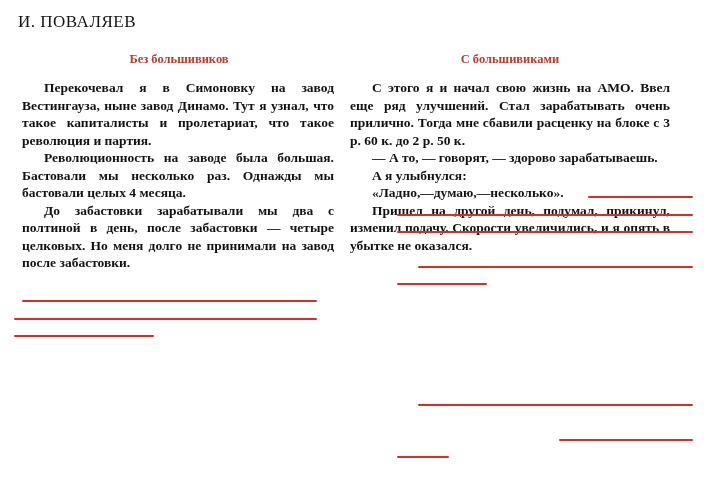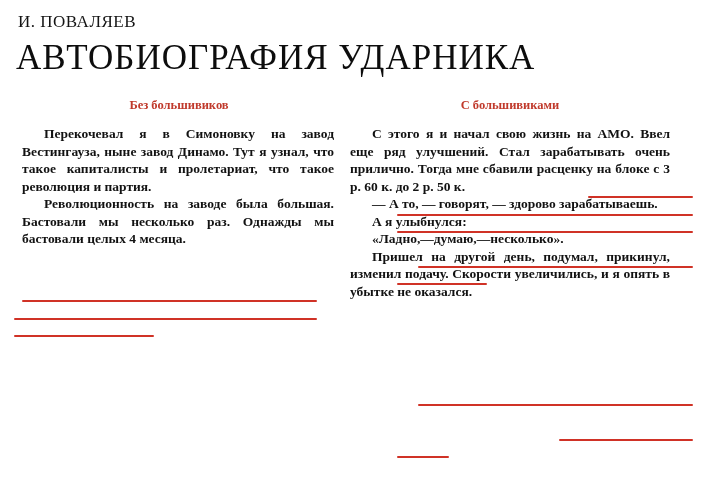--- a/index.html
+++ b/index.html
@@ -74,29 +74,29 @@
     border-radius: 1px;
     pointer-events: none;
   }
 </style>
 </head>
 <body>
 
 <div class="page">
 
   <div class="author">И. ПОВАЛЯЕВ</div>
-  <div class="main-title">АВТОБИОГРАФИЯ УДАРНИКА</div>
 
   <div class="columns">
 
     <div class="col left">
       <div class="col-title left-title">Без большивиков</div>
       <div class="col-body">
         <p>Перекочевал я в Симоновку на завод Вестингауза, ныне завод Динамо. Тут я узнал, что такое капиталисты и пролетариат, что такое революция и партия.</p>
         <p>Революционность на заводе была большая. Бастовали мы несколько раз. Однажды мы бастовали целых 4 месяца.</p>
+        <p>До забастовки зарабатывали мы два с полтиной в день, после забастовки — четыре целковых. Но меня долго не принимали на завод после забастовки.</p>
       </div>
     </div>
 
     <div class="col right">
       <div class="col-title">С большивиками</div>
       <div class="col-body">
         <p>С этого я и начал свою жизнь на АМО. Ввел еще ряд улучшений. Стал зарабатывать очень прилично. Тогда мне сбавили расценку на блоке с 3 р. 60 к. до 2 р. 50 к.</p>
         <p>— А то, — говорят, — здорово зарабатываешь.</p>
         <p>А я улыбнулся:</p>
         <p>«Ладно,—думаю,—несколько».</p>

